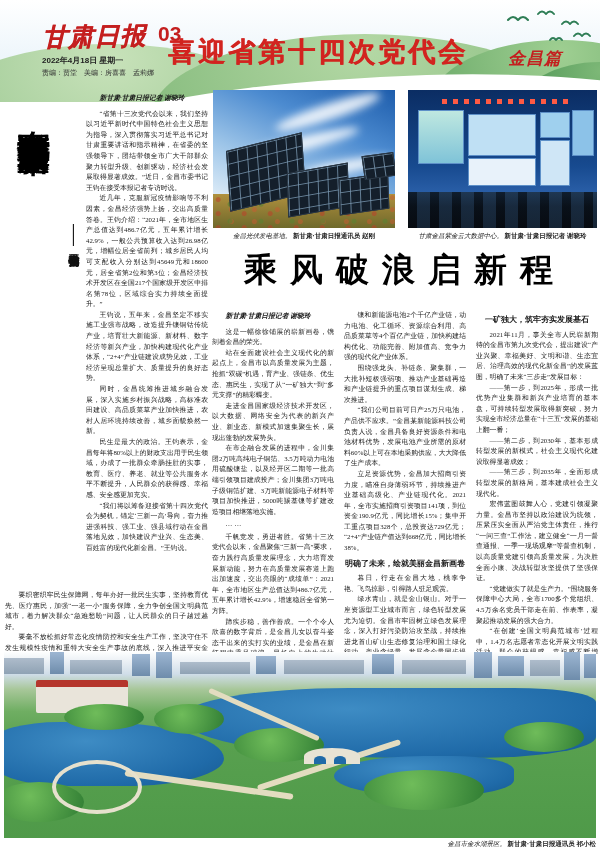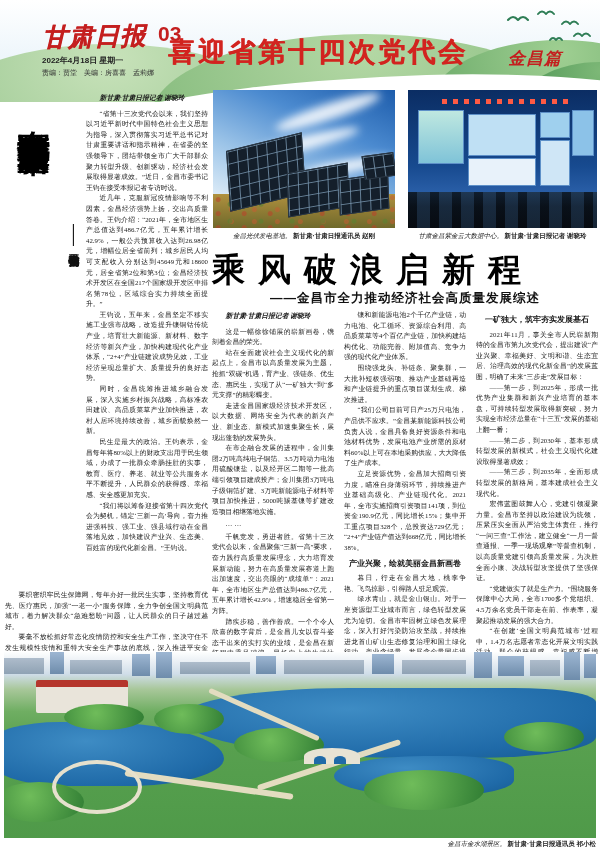--- a/index.html
+++ b/index.html
@@ -70,21 +70,21 @@
   .p-dc{left:408px;top:90px;width:189px;height:138px;
      background:linear-gradient(#0b2d63,#174a8f 55%,#2a5fa8 75%,#24456f 100%);}
   .led{position:absolute;left:18%;top:9px;width:70%;height:5px;
      background:repeating-linear-gradient(90deg,#ff5a44 0 5px,transparent 5px 11px);}
   .screen{position:absolute;border:1px solid #5d90c8;background:#bfe0f4;}
   .desks{position:absolute;left:0;bottom:0;width:100%;height:36px;
      background:linear-gradient(#24466e,#112032 40%,#0a111a);}
   .desks:after{content:"";position:absolute;inset:0;
      background:repeating-linear-gradient(90deg,#05080c 0 9px,#1c2f44 9px 22px);opacity:.65;}
   
-  .main-headline{position:absolute;left:212px;top:248px;width:386px;text-align:left;
+  .main-headline{position:absolute;left:212px;top:248px;width:386px;text-align:center;
      font-family:"Liberation Sans",sans-serif;font-weight:900;font-size:33px;letter-spacing:13px;color:#000;}
   .main-subtitle{position:absolute;left:212px;top:290px;width:386px;text-align:center;
      font-family:"Liberation Sans",sans-serif;font-weight:bold;font-size:12.5px;letter-spacing:1px;color:#111;}
   .main-cols{position:absolute;left:212px;top:310px;width:386px;height:344px;display:flex;gap:10px;}
   .mcol{flex:1;height:100%;}
   
   .p-lake{left:4px;top:652px;width:592px;height:186px;
      background:linear-gradient(#fdfefe 0%,#e7edf3 6%,#cfdde8 12%,#a8c79a 20%,#6fae62 32%,#58a04f 48%,#4f9a49 100%);}
   .bld{position:absolute;background:linear-gradient(#aebccb,#8fa2b4);}
   .bld.t{background:linear-gradient(#9db6d2,#6e8cab);}
@@ -174,38 +174,37 @@
     <div class="screen" style="left:164px;top:20px;width:20px;height:44px;background:#8cc2e8;"></div>
     <div class="screen" style="left:132px;top:50px;width:28px;height:44px;background:#cfe6f6;"></div>
     <div class="desks"></div>
   </div>
   <div class="photo-caption" style="left:408px;top:231px;width:189px;">
     <span class="cap">甘肃金昌紫金云大数据中心。</span>
     <span class="credit">新甘肃·甘肃日报记者 谢晓玲</span>
   </div>
 
   <div class="main-headline">乘风破浪启新程</div>
-  <div class="main-subtitle">——金昌市全力推动经济社会高质量发展综述</div>
   <div class="main-cols">
     <div class="mcol col-text">
         <p class="byline">新甘肃·甘肃日报记者 谢晓玲</p>
         <p class="para">这是一幅徐徐铺展的崭新画卷，镌刻着金昌的荣光。</p>
         <p class="para">站在全面建设社会主义现代化的新起点上，金昌市以高质量发展为主题，抢抓“双碳”机遇，育产业、强链条、优生态、惠民生，实现了从“一矿独大”到“多元支撑”的精彩蝶变。</p>
         <p class="para">走进金昌国家级经济技术开发区，以大数据、网络安全为代表的新兴产业、新业态、新模式加速集聚生长，展现出蓬勃的发展势头。</p>
         <p class="para">在市企融合发展的进程中，金川集团2万吨高纯电子铜箔、3.5万吨动力电池用硫酸镍盐，以及经开区二期等一批高端引领项目建成投产；金川集团3万吨电子级铜箔扩建、3万吨新能源电子材料等项目加快推进，5000吨羰基镍等扩建改造项目相继落地实施。</p>
         <p class="dots">……</p>
         <p class="para">千帆竞发，勇进者胜。省第十三次党代会以来，金昌聚焦“三新一高”要求，奋力践行高质量发展理念，大力培育发展新动能，努力在高质量发展赛道上跑出加速度，交出亮眼的“成绩单”：2021年，全市地区生产总值达到486.7亿元，五年累计增长42.9%，增速稳居全省第一方阵。</p>
         <p class="para">蹄疾步稳，善作善成。一个个令人欣喜的数字背后，是金昌儿女以奋斗姿态干出来的实打实的业绩，是金昌在新征程中乘风破浪、昂扬向上的生动注脚。</p>
       </div>
     <div class="mcol col-text">
         <p class="para">镍和新能源电池2个千亿产业链，动力电池、化工循环、资源综合利用、高品质菜草等4个百亿产业链，加快构建结构优化、功能完善、附加值高、竞争力强的现代化产业体系。</p>
         <p class="para">围绕强龙头、补链条、聚集群，一大批补短板强弱项、推动产业基础再造和产业链提升的重点项目谋划生成、梯次推进。</p>
         <p class="para">“我们公司目前可日产25万只电池，产品供不应求。”金昌某新能源科技公司负责人说，金昌具备良好资源条件和电池材料优势，发展电池产业所需的原材料60%以上可在本地采购供应，大大降低了生产成本。</p>
         <p class="para">立足资源优势，金昌加大招商引资力度，瞄准自身薄弱环节，持续推进产业基础高级化、产业链现代化。2021年，全市实施招商引资项目141项，到位资金190.9亿元，同比增长15%；集中开工重点项目328个，总投资达729亿元；“2+4”产业链产值达到668亿元，同比增长38%。</p>
-        <p class="col-subhead">产业兴聚，绘就美丽金昌新画卷</p>
+        <p class="col-subhead">明确了未来，绘就美丽金昌新画卷</p>
         <p class="para">暮日，行走在金昌大地，桃李争艳、飞鸟掠影，引得路人驻足观赏。</p>
         <p class="para">绿水青山，就是金山银山。对于一座资源型工业城市而言，绿色转型发展尤为迫切。金昌市牢固树立绿色发展理念，深入打好污染防治攻坚战，持续推进龙首山矿山生态修复治理和国土绿化行动，产业含绿量、发展含金量同步提升。</p>
       </div>
     <div class="mcol col-text">
         <p class="col-subhead">一矿独大，筑牢夯实发展基石</p>
         <p class="para">2021年11月，事关全市人民崭新期待的金昌市第九次党代会，提出建设“产业兴聚、幸福美好、文明和谐、生态宜居、治理高效的现代化新金昌”的发展蓝图，明确了未来“三步走”发展目标：</p>
         <p class="para">——第一步，到2025年，形成一批优势产业集群和新兴产业培育的基本盘，可持续转型发展取得新突破，努力实现全市经济总量在“十三五”发展的基础上翻一番；</p>
         <p class="para">——第二步，到2030年，基本形成转型发展的新模式，社会主义现代化建设取得显著成效；</p>
         <p class="para">——第三步，到2035年，全面形成转型发展的新格局，基本建成社会主义现代化。</p>
         <p class="para">宏伟蓝图鼓舞人心，党建引领凝聚力量。金昌市坚持以政治建设为统领，压紧压实全面从严治党主体责任，推行“一问三查”工作法，建立健全“一月一督查通报、一季一现场观摩”等督查机制，以高质量党建引领高质量发展，为决胜全面小康、决战转型攻坚提供了坚强保证。</p>

